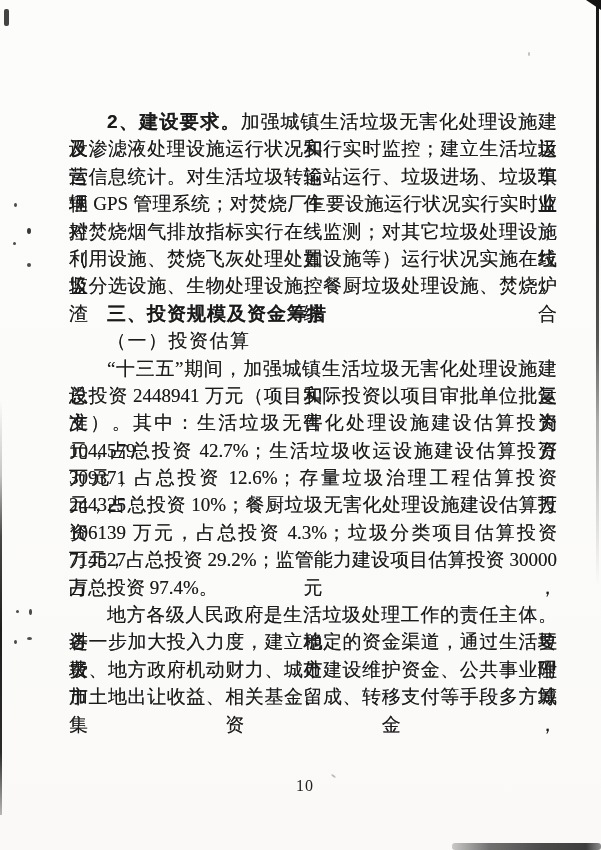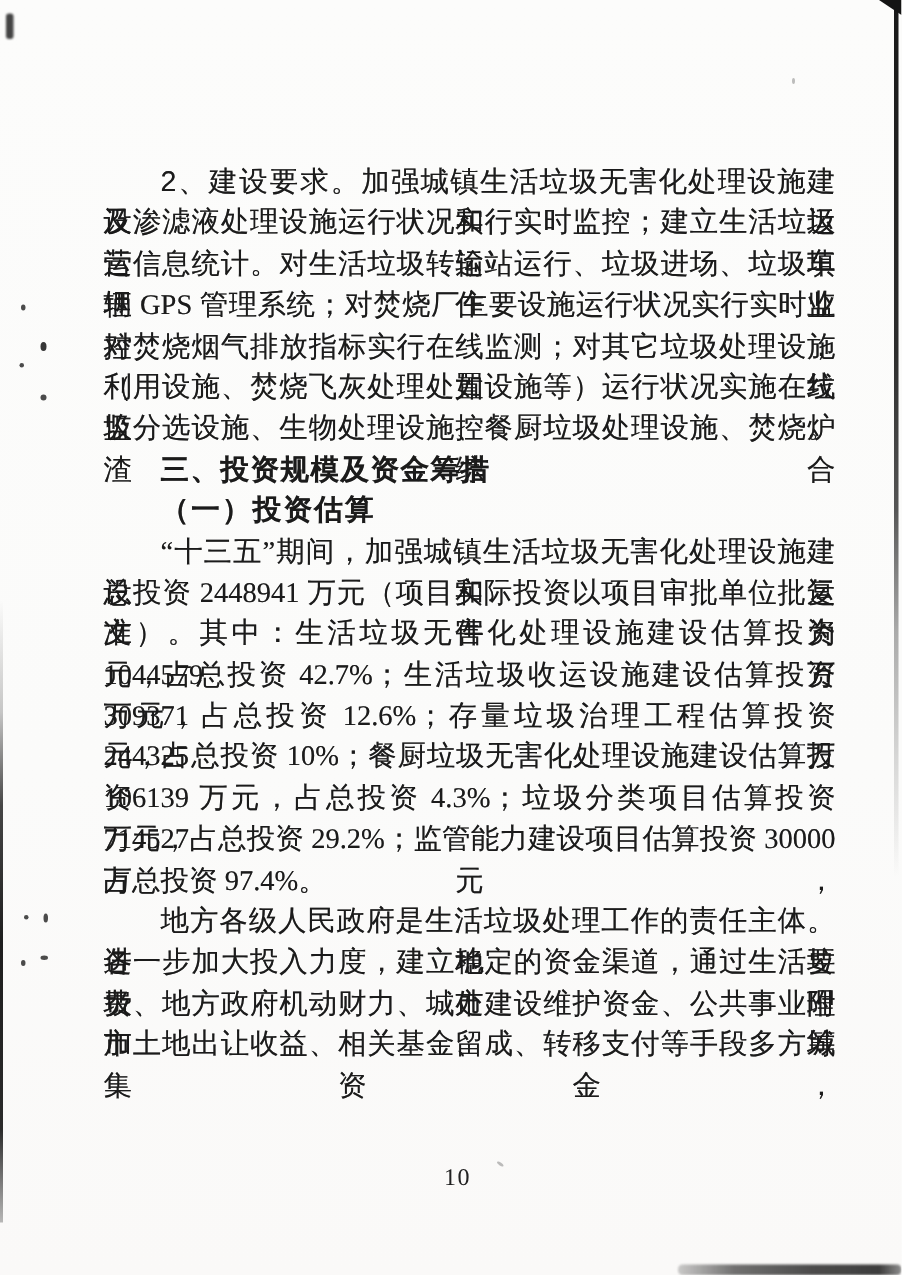--- a/index.html
+++ b/index.html
@@ -31,32 +31,32 @@
     white-space: nowrap;
   }
   .line.just {
     white-space: normal;
     text-align: justify;
     text-align-last: justify;
     text-justify: inter-ideograph;
   }
   .line.ind { text-indent: 38px; }
   .seg.b {
-    font-weight: 400;
+    font-weight: 700;
     font-family: "Liberation Sans", "DejaVu Sans", sans-serif;
     letter-spacing: 0.5px;
   }
   .line.hei .seg {
     font-weight: 700;
     font-family: "Liberation Sans", "DejaVu Sans", sans-serif;
     letter-spacing: 1px;
     margin-top: 15px;
   }
   .line.kai .seg {
-    font-weight: 700;
+    font-weight: 400;
     letter-spacing: 1.5px;
   }
   
   .page-number {
     position: absolute;
     left: 0;
     top: 777px;
     width: 610px;
     text-align: center;
     font-size: 16px;

